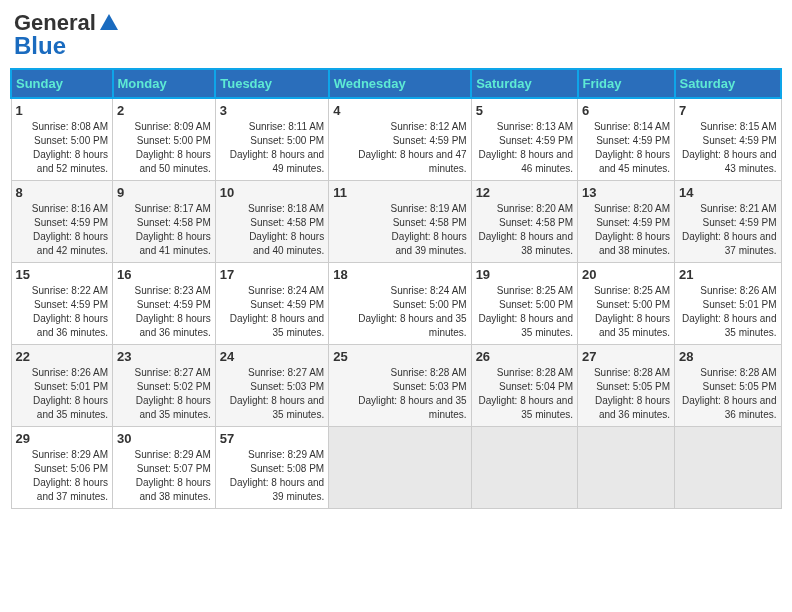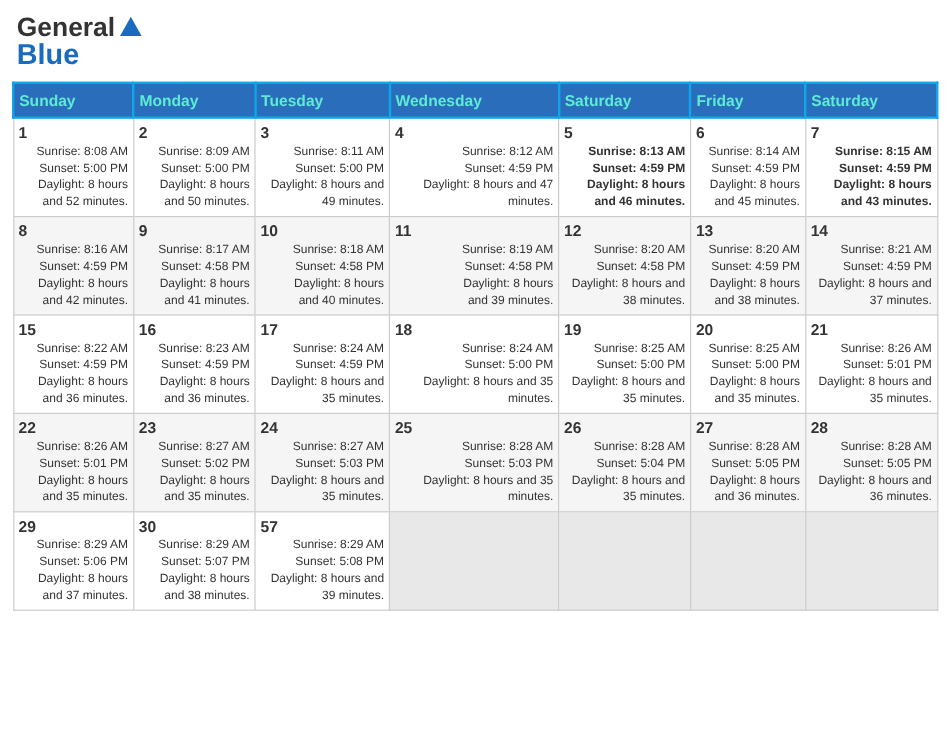--- a/index.html
+++ b/index.html
@@ -125,33 +125,33 @@
 Daylight: 8 hours and 49 minutes.</div>
         </td>
         <td>
           <span class="day-number">4</span>
           <div class="day-info" style="white-space: pre-line;">Sunrise: 8:12 AM
 Sunset: 4:59 PM
 Daylight: 8 hours and 47 minutes.</div>
         </td>
         <td>
           <span class="day-number">5</span>
-          <div class="day-info" style="white-space: pre-line; font-weight: bold;">Sunrise: 8:13 AM
+          <div class="day-info" style="white-space: pre-line;">Sunrise: 8:13 AM
 Sunset: 4:59 PM
 Daylight: 8 hours and 46 minutes.</div>
         </td>
         <td>
           <span class="day-number">6</span>
           <div class="day-info" style="white-space: pre-line;">Sunrise: 8:14 AM
 Sunset: 4:59 PM
 Daylight: 8 hours and 45 minutes.</div>
         </td>
         <td>
           <span class="day-number">7</span>
-          <div class="day-info" style="white-space: pre-line; font-weight: bold;">Sunrise: 8:15 AM
+          <div class="day-info" style="white-space: pre-line;">Sunrise: 8:15 AM
 Sunset: 4:59 PM
 Daylight: 8 hours and 43 minutes.</div>
         </td>
       </tr>
       <tr>
         <td>
           <span class="day-number">8</span>
           <div class="day-info" style="white-space: pre-line;">Sunrise: 8:16 AM
 Sunset: 4:59 PM
 Daylight: 8 hours and 42 minutes.</div>

